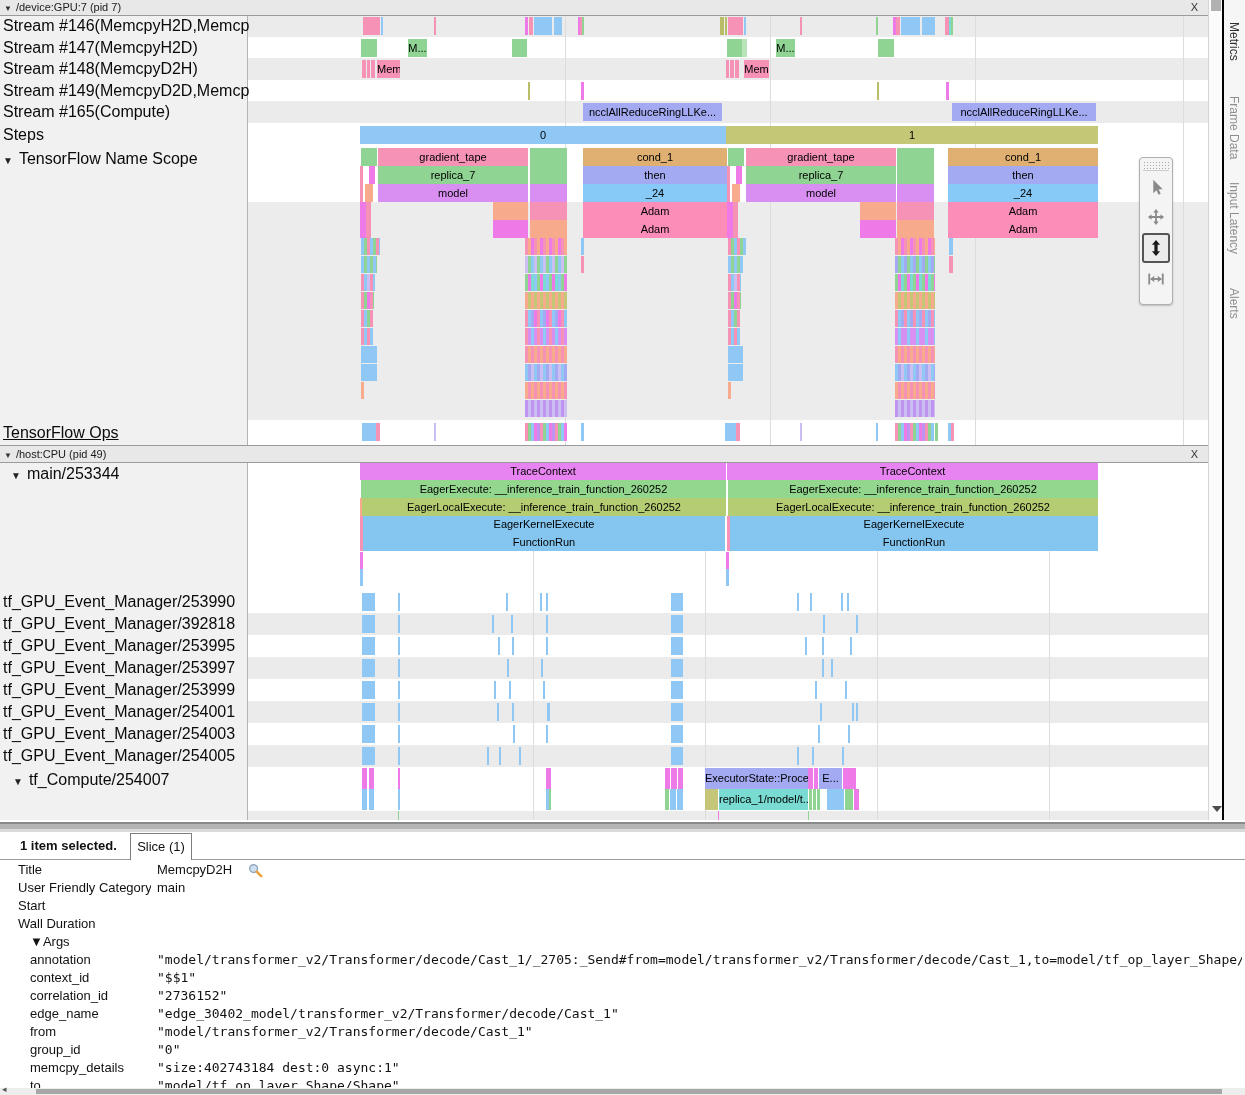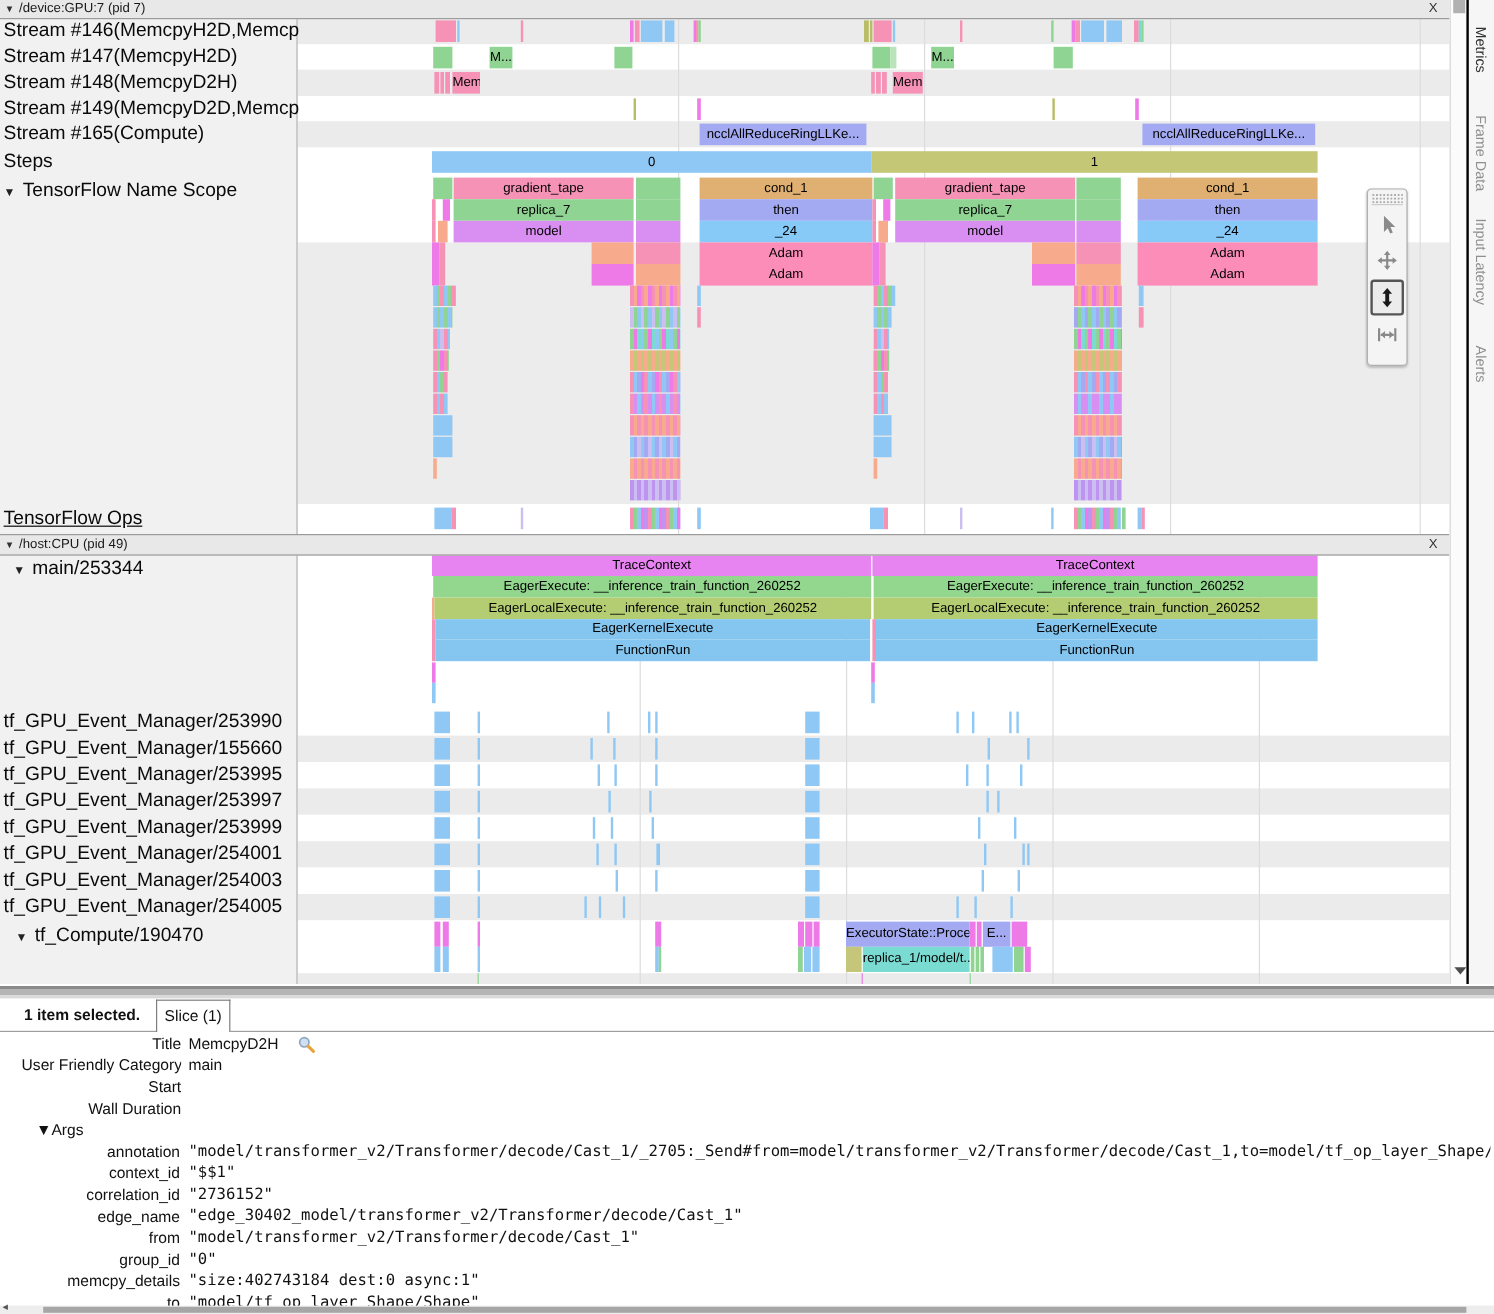--- a/index.html
+++ b/index.html
@@ -38,23 +38,23 @@
   
   #sep{left:0;top:820px;width:1245px;height:12px;
        background:linear-gradient(#ffffff 0 2px,#8a8a8a 2px 4px,#b5b5b5 4px 9px,#dadada 9px 12px);z-index:9;}
   
   #details{left:0;top:832px;width:1245px;height:256px;background:#fff;z-index:5;font-size:13px;}
   #tabrow{position:absolute;left:0;top:0;width:1245px;height:27px;border-bottom:1px solid #9e9e9e;}
   #status{position:absolute;left:20px;top:6px;font-weight:bold;}
   #slice-tab{position:absolute;left:130px;top:1px;width:60px;height:26px;background:#fff;
              border:1px solid #7e7e7e;border-bottom:none;text-align:center;line-height:25px;z-index:2;}
   .drow{position:absolute;height:18px;line-height:18px;white-space:nowrap;}
-  .dlab{position:absolute;left:18px;width:133px;overflow:hidden;text-align:right;}
+  .dlab{position:absolute;left:18px;width:133px;overflow:hidden;}
   .dval{position:absolute;left:157px;}
-  .alab{position:absolute;left:30px;width:120px;overflow:hidden;text-align:right;}
+  .alab{position:absolute;left:30px;width:120px;overflow:hidden;}
   .aval{position:absolute;left:157px;width:1085px;overflow:hidden;white-space:nowrap;
         font-family:"DejaVu Sans Mono",monospace;font-size:13px;}
   #args-hdr{position:absolute;left:18px;margin-left:12px;}
   #mag{position:absolute;left:248px;top:2px;}
   
   #hscroll{left:0;top:1088px;width:1245px;height:7px;background:#ededed;z-index:10;}
   #hthumb{position:absolute;left:36px;top:1px;width:1186px;height:5px;background:#a6a6a6;}
   #harrow{position:absolute;left:2px;top:-4px;font-size:9px;color:#555;}
 </style>
 </head>
@@ -255,21 +255,21 @@
       <div class="bar" style="left: 398px; top: 593px; width: 2px; height: 18px; line-height: 18px; background: rgb(144, 200, 245);"></div>
       <div class="bar" style="left: 506px; top: 593px; width: 2px; height: 18px; line-height: 18px; background: rgb(144, 200, 245);"></div>
       <div class="bar" style="left: 540px; top: 593px; width: 2px; height: 18px; line-height: 18px; background: rgb(144, 200, 245);"></div>
       <div class="bar" style="left: 546px; top: 593px; width: 2px; height: 18px; line-height: 18px; background: rgb(144, 200, 245);"></div>
       <div class="bar" style="left: 671px; top: 593px; width: 12px; height: 18px; line-height: 18px; background: rgb(144, 200, 245);"></div>
       <div class="bar" style="left: 797px; top: 593px; width: 2px; height: 18px; line-height: 18px; background: rgb(144, 200, 245);"></div>
       <div class="bar" style="left: 810px; top: 593px; width: 2px; height: 18px; line-height: 18px; background: rgb(144, 200, 245);"></div>
       <div class="bar" style="left: 841px; top: 593px; width: 2px; height: 18px; line-height: 18px; background: rgb(144, 200, 245);"></div>
       <div class="bar" style="left: 847px; top: 593px; width: 2px; height: 18px; line-height: 18px; background: rgb(144, 200, 245);"></div>
       <div class="stripe" style="top: 613px; height: 22px; background: rgb(235, 235, 235);"></div>
-      <div class="tlabel" style="left: 0px; top: 613px; width: 246px; height: 22px; line-height: 22px; padding-left: 3px;"><span>tf_GPU_Event_Manager/155660</span></div>
+      <div class="tlabel" style="left: 0px; top: 613px; width: 246px; height: 22px; line-height: 22px; padding-left: 3px;"><span>tf_GPU_Event_Manager/392818</span></div>
       <div class="bar" style="left: 362px; top: 615px; width: 13px; height: 18px; line-height: 18px; background: rgb(144, 200, 245);"></div>
       <div class="bar" style="left: 398px; top: 615px; width: 2px; height: 18px; line-height: 18px; background: rgb(144, 200, 245);"></div>
       <div class="bar" style="left: 492px; top: 615px; width: 2px; height: 18px; line-height: 18px; background: rgb(144, 200, 245);"></div>
       <div class="bar" style="left: 511px; top: 615px; width: 2px; height: 18px; line-height: 18px; background: rgb(144, 200, 245);"></div>
       <div class="bar" style="left: 546px; top: 615px; width: 2px; height: 18px; line-height: 18px; background: rgb(144, 200, 245);"></div>
       <div class="bar" style="left: 671px; top: 615px; width: 12px; height: 18px; line-height: 18px; background: rgb(144, 200, 245);"></div>
       <div class="bar" style="left: 823px; top: 615px; width: 2px; height: 18px; line-height: 18px; background: rgb(144, 200, 245);"></div>
       <div class="bar" style="left: 856px; top: 615px; width: 2px; height: 18px; line-height: 18px; background: rgb(144, 200, 245);"></div>
       <div class="stripe" style="top: 635px; height: 22px; background: rgb(255, 255, 255);"></div>
       <div class="tlabel" style="left: 0px; top: 635px; width: 246px; height: 22px; line-height: 22px; padding-left: 3px;"><span>tf_GPU_Event_Manager/253995</span></div>
@@ -326,21 +326,21 @@
       <div class="bar" style="left: 362px; top: 747px; width: 13px; height: 18px; line-height: 18px; background: rgb(144, 200, 245);"></div>
       <div class="bar" style="left: 398px; top: 747px; width: 2px; height: 18px; line-height: 18px; background: rgb(144, 200, 245);"></div>
       <div class="bar" style="left: 487px; top: 747px; width: 2px; height: 18px; line-height: 18px; background: rgb(144, 200, 245);"></div>
       <div class="bar" style="left: 499px; top: 747px; width: 2px; height: 18px; line-height: 18px; background: rgb(144, 200, 245);"></div>
       <div class="bar" style="left: 519px; top: 747px; width: 2px; height: 18px; line-height: 18px; background: rgb(144, 200, 245);"></div>
       <div class="bar" style="left: 671px; top: 747px; width: 12px; height: 18px; line-height: 18px; background: rgb(144, 200, 245);"></div>
       <div class="bar" style="left: 797px; top: 747px; width: 2px; height: 18px; line-height: 18px; background: rgb(144, 200, 245);"></div>
       <div class="bar" style="left: 812px; top: 747px; width: 2px; height: 18px; line-height: 18px; background: rgb(144, 200, 245);"></div>
       <div class="bar" style="left: 842px; top: 747px; width: 2px; height: 18px; line-height: 18px; background: rgb(144, 200, 245);"></div>
       <div class="stripe" style="top: 767px; height: 44px; background: rgb(255, 255, 255);"></div>
-      <div class="tlabel" style="left: 0px; top: 767px; width: 246px; height: 26px; line-height: 26px; padding-left: 13px;"><span class="arr">▼</span><span>tf_Compute/190470</span></div>
+      <div class="tlabel" style="left: 0px; top: 767px; width: 246px; height: 26px; line-height: 26px; padding-left: 13px;"><span class="arr">▼</span><span>tf_Compute/254007</span></div>
       <div class="bar" style="left: 362px; top: 768px; width: 5px; height: 21px; line-height: 21px; background: rgb(238, 122, 232);"></div>
       <div class="bar" style="left: 369px; top: 768px; width: 5px; height: 21px; line-height: 21px; background: rgb(238, 122, 232);"></div>
       <div class="bar" style="left: 398px; top: 768px; width: 2px; height: 21px; line-height: 21px; background: rgb(238, 122, 232);"></div>
       <div class="bar" style="left: 546px; top: 768px; width: 5px; height: 21px; line-height: 21px; background: rgb(238, 122, 232);"></div>
       <div class="bar" style="left: 665px; top: 768px; width: 5px; height: 21px; line-height: 21px; background: rgb(238, 122, 232);"></div>
       <div class="bar" style="left: 671px; top: 768px; width: 6px; height: 21px; line-height: 21px; background: rgb(238, 122, 232);"></div>
       <div class="bar" style="left: 678px; top: 768px; width: 5px; height: 21px; line-height: 21px; background: rgb(238, 122, 232);"></div>
       <div class="bar" style="left: 705px; top: 768px; width: 103px; height: 21px; line-height: 21px; background: rgb(163, 170, 242);">ExecutorState::Process</div>
       <div class="bar" style="left: 808px; top: 768px; width: 5px; height: 21px; line-height: 21px; background: rgb(238, 122, 232);"></div>
       <div class="bar" style="left: 814px; top: 768px; width: 4px; height: 21px; line-height: 21px; background: rgb(238, 122, 232);"></div>

